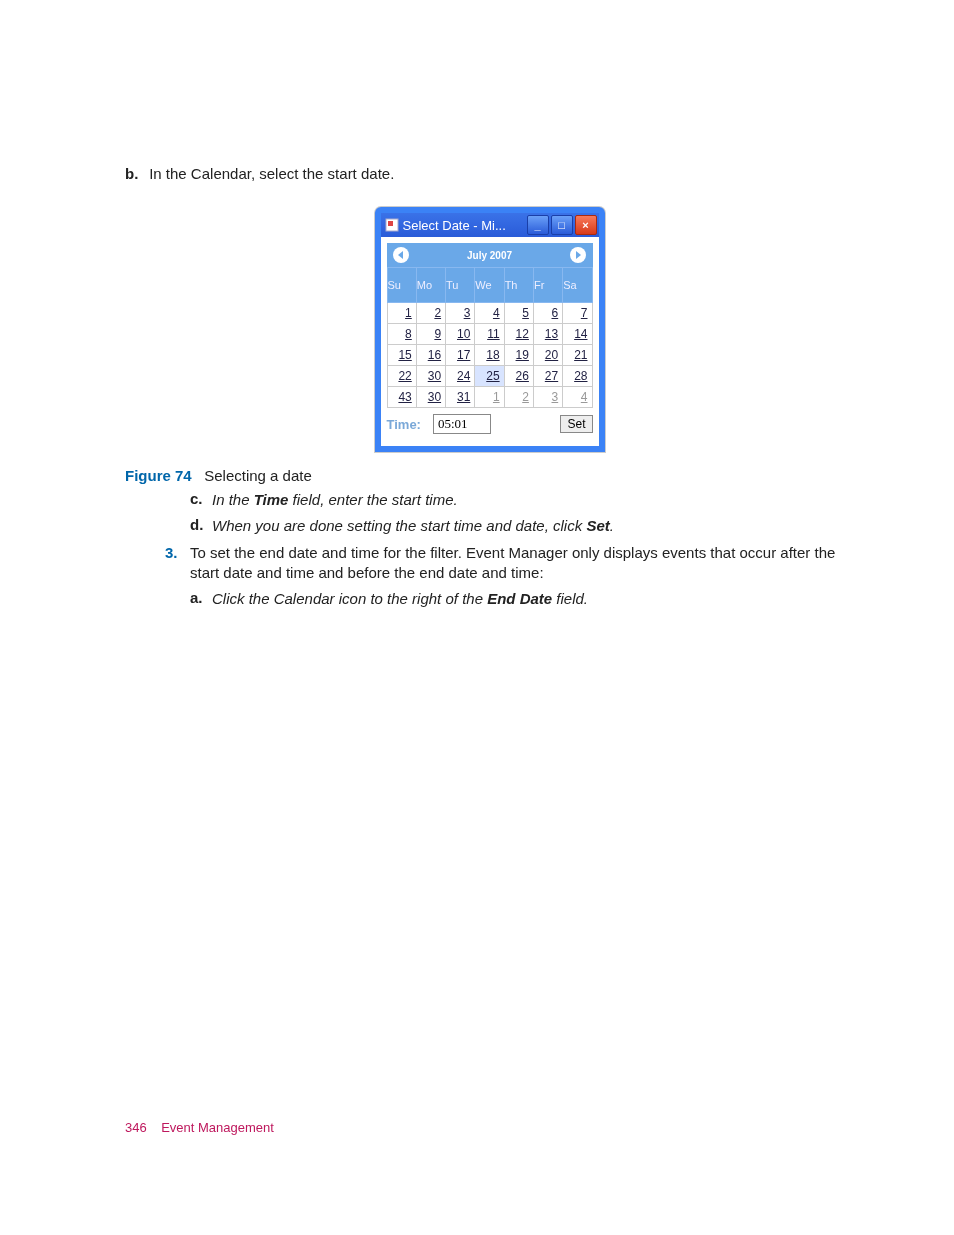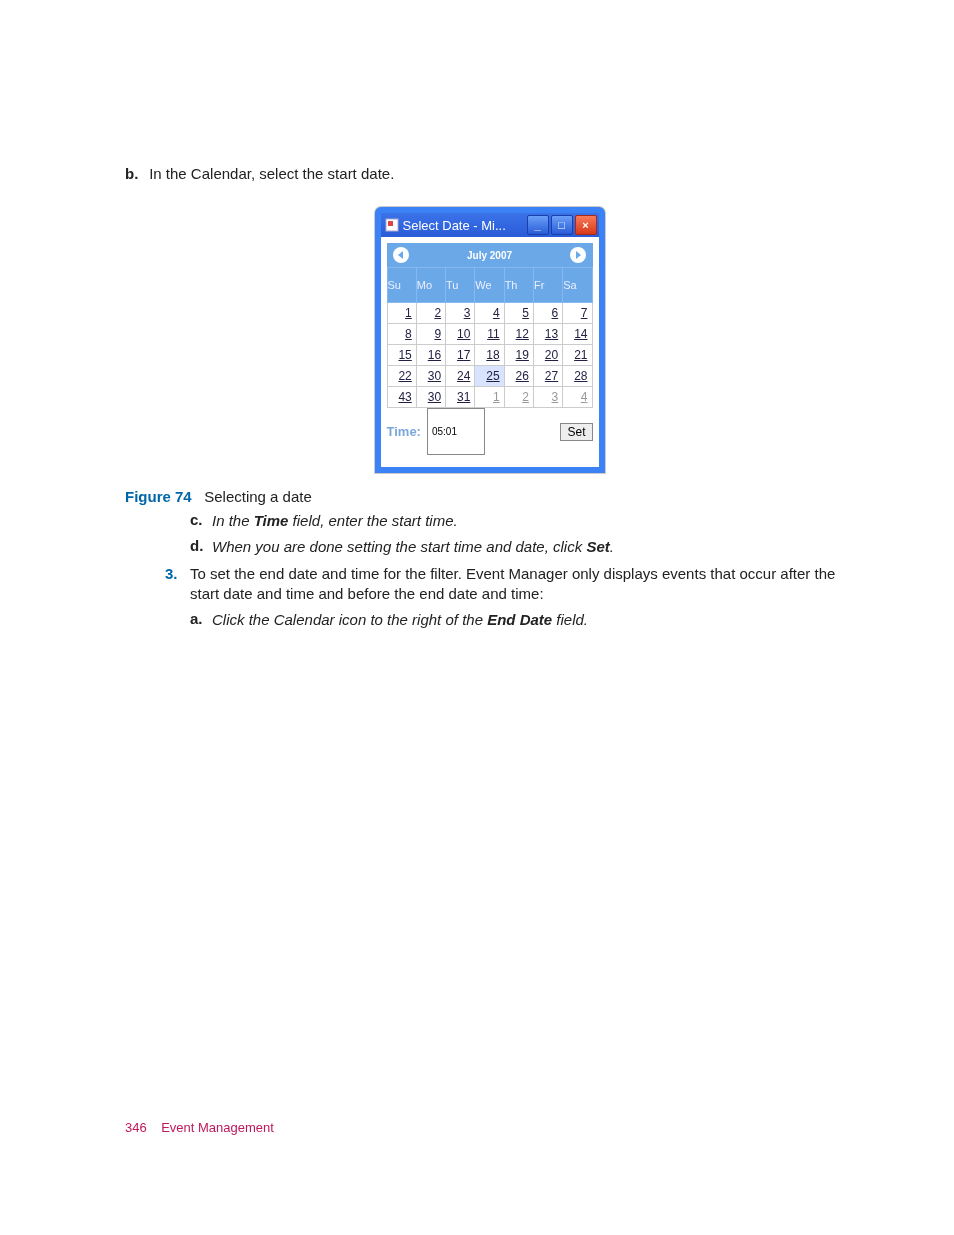--- a/index.html
+++ b/index.html
@@ -113,31 +113,32 @@
     padding: 3px 4px;
     text-align: right;
     text-decoration: underline;
     color: #224;
   }
   table.cal td.off { color: #999; }
   table.cal td.sel {
     background: #d8e4ff;
   }
   .time-row {
+    margin-top: 6px;
     display: flex;
     align-items: center;
-    gap: 6px;
+    gap: 12px;
     font-size: 13px;
   }
   .time-label { color: #7aa8d8; font-weight: bold; }
   .time-input {
     border: 1px solid #888;
-    font-family: Liberation Sans, sans-serif;
-    font-size: 10px;
-    padding: 17px 4px;
+    font-family: Liberation Serif, serif;
+    font-size: 13px;
+    padding: 1px 4px;
     width: 48px;
     background: #fff;
   }
   .set-btn {
     margin-left: auto;
     border: 1px solid #888;
     background: #eee;
     font-size: 12px;
     padding: 1px 6px;
   }

